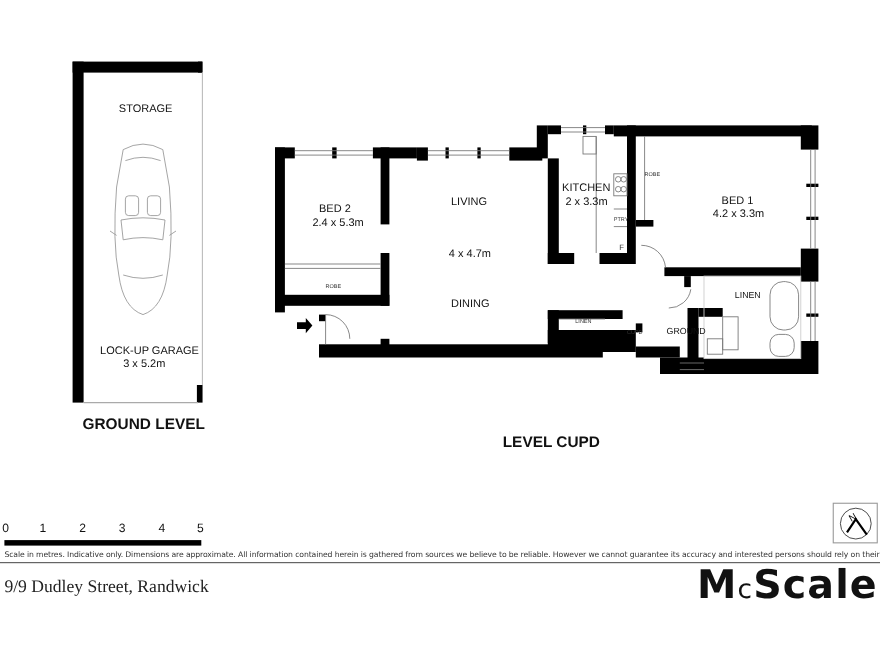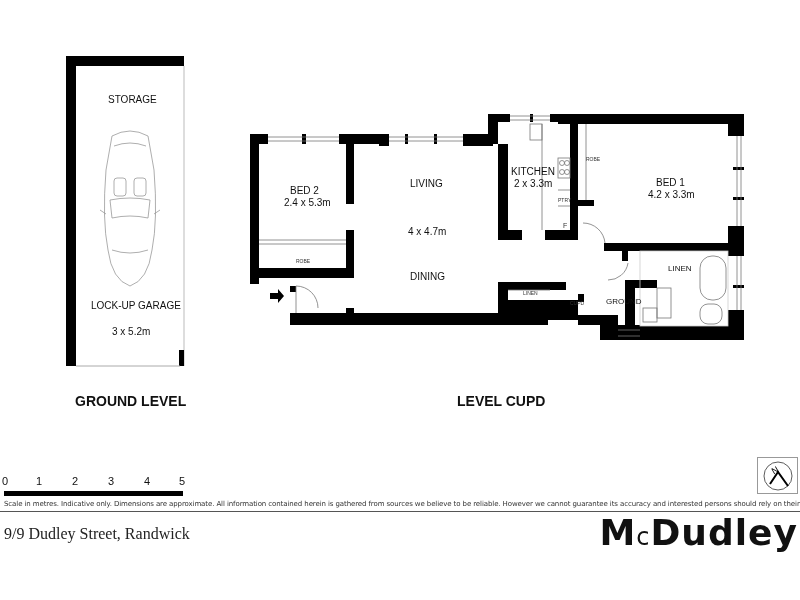--- a/index.html
+++ b/index.html
@@ -36,23 +36,23 @@
       <path d="M52 86 Q70 76 88 86 L94 120 Q98 170 92 200 Q88 230 70 236 Q52 230 48 200 Q42 170 46 120 Z"></path>
       <path d="M54 96 Q70 90 86 96"></path>
       <rect x="54" y="128" width="12" height="18" rx="3"></rect>
       <rect x="74" y="128" width="12" height="18" rx="3"></rect>
       <path d="M50 150 Q70 146 90 150 L88 168 Q70 164 52 168 Z"></path>
       <path d="M40 160 L46 164 M100 160 L94 164"></path>
       <path d="M52 200 Q70 206 88 200"></path>
     </g>
   </svg>
   <div class="lbl" style="left:108px;top:94px">STORAGE</div>
-  <div class="lbl" style="left:91px;top:300px">LOCK-UP GARAGE</div>
+  <div class="lbl" style="left:91px;top:314px">LOCK-UP GARAGE</div>
   <div class="lbl dim" style="left:112px;top:326px">3 x 5.2m</div>
-  <div class="level-title" style="left:75px;top:393px">GROUND LEVEL</div>
+  <div class="level-title" style="left:75px;top:377px">GROUND LEVEL</div>
 </div>
 
 <div>
   <svg class="abs" style="left:240px;top:110px" width="510" height="230" viewBox="0 0 510 230">
     <g fill="#000">
 
       <rect x="10" y="24" width="9" height="150"></rect>
       <rect x="10" y="24" width="18" height="10"></rect>
       <rect x="62" y="24" width="4" height="10"></rect>
       <rect x="99" y="24" width="40" height="10"></rect>
@@ -185,13 +185,13 @@
   <svg width="41" height="37" viewBox="0 0 41 37">
     <circle cx="20" cy="18" r="14" fill="none" stroke="#333" stroke-width="0.8"></circle>
     <path d="M12 26 L20 14 L30 28" fill="none" stroke="#000" stroke-width="2"></path>
     <text x="14" y="16" font-size="9" font-family="Liberation Sans, sans-serif" transform="rotate(-30 16 13)">N</text>
   </svg>
 </div>
 
 <div class="disclaimer">Scale in metres. Indicative only. Dimensions are approximate. All information contained herein is gathered from sources we believe to be reliable. However we cannot guarantee its accuracy and interested persons should rely on their own enquiries</div>
 <div class="rule"></div>
 <div class="address">9/9 Dudley Street, Randwick</div>
-<div class="brand"><span>M</span><span class="c">c</span><span>Dudley</span></div>
+<div class="brand"><span>M</span><span class="c">c</span><span>Scale</span></div>
 
 </body></html>

